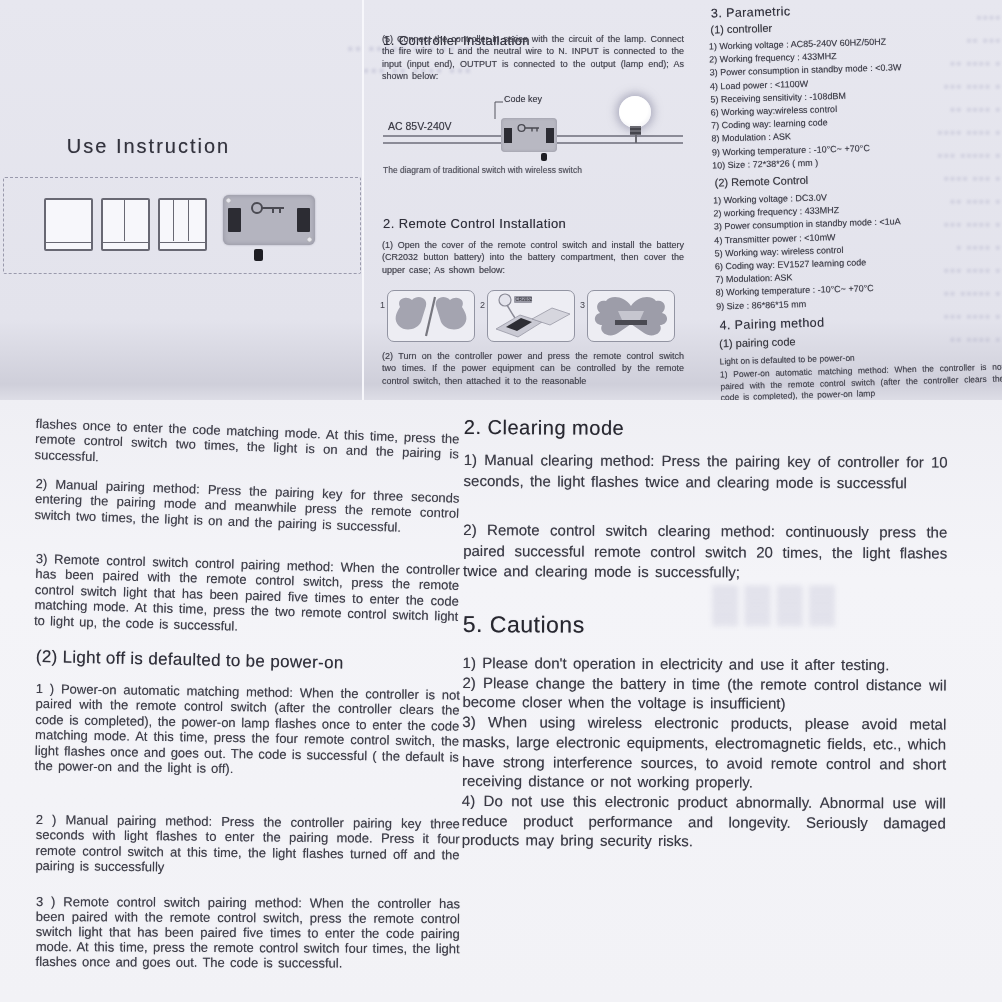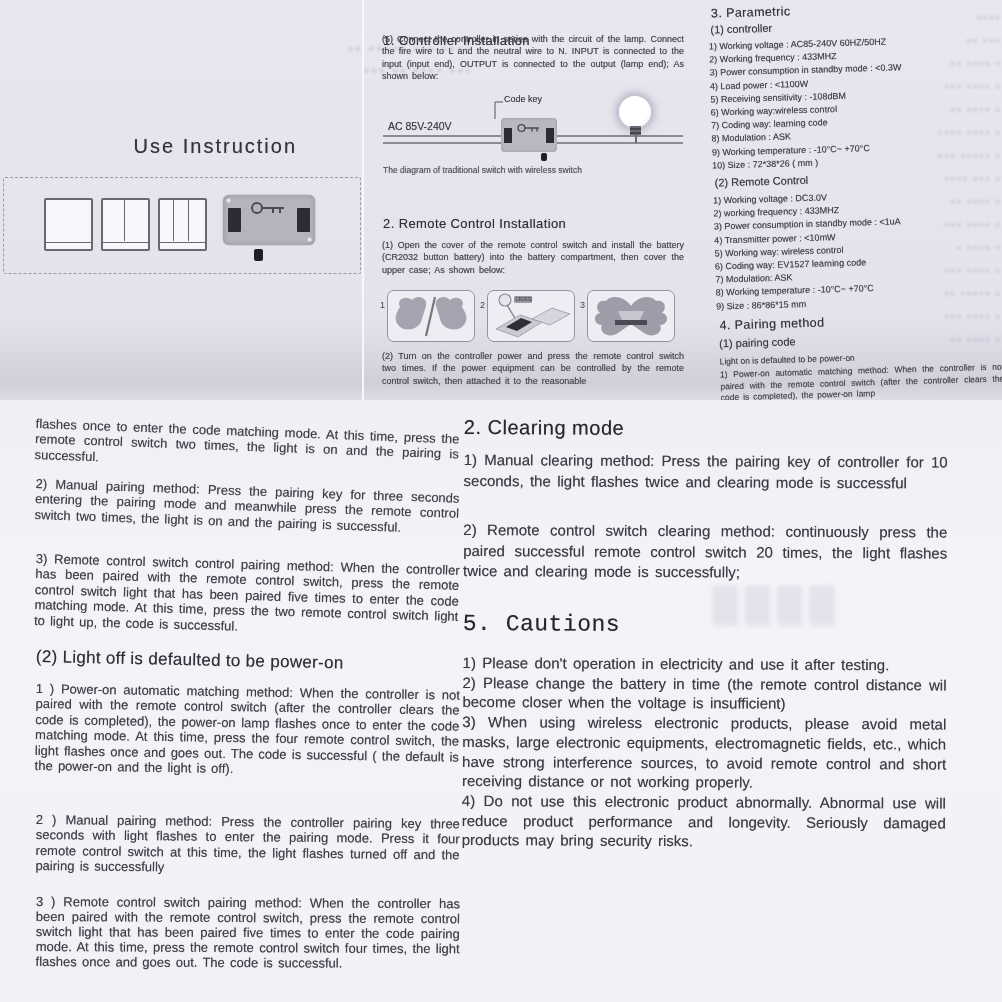--- a/index.html
+++ b/index.html
@@ -9,21 +9,21 @@
   .photo-top{position:absolute;left:0;top:0;width:1002px;height:400px;overflow:hidden;
     background:linear-gradient(180deg,#e7e7ef 0%,#e3e3ec 80%,#cfcfda 96%,#dddde6 100%);}
   .photo-bottom{position:absolute;left:0;top:400px;width:1002px;height:602px;overflow:hidden;
     background:linear-gradient(180deg,#efeff4 0%,#f4f4f8 30%,#f2f2f6 100%);}
   .ink{color:#45454f;}
   .soft{text-shadow:0 0 .7px rgba(70,70,85,.6);}
   .h-top{color:#2f2f3a;letter-spacing:.4px;}
   .jt{text-align:justify;word-spacing:1.6px;}
   .divider-line{position:absolute;left:362px;top:0;width:2px;height:400px;background:#f7f7fb;}
   
-  .use-title{position:absolute;left:0;top:135px;width:297px;text-align:right;
+  .use-title{position:absolute;left:0;top:135px;width:297px;text-align:center;
     font-size:20px;color:#33333d;letter-spacing:2px;}
   .sw-box{position:absolute;left:3px;top:177px;width:356px;height:95px;
     border:1px dashed #9a9aac;border-radius:2px;}
   .wallswitch{position:absolute;top:20px;width:45px;height:49px;background:#f7f7fb;
     border:2px solid #686873;border-radius:2px;}
   .wallswitch .strip{position:absolute;left:0;right:0;bottom:6px;border-top:1.5px solid #686873;}
   .wallswitch .vdiv{position:absolute;top:0;bottom:8px;width:0;border-left:1.5px solid #686873;}
   .ctrl-big{position:absolute;left:219px;top:17px;width:92px;height:50px;background:#b4b4bf;
     border-radius:6px;box-shadow:inset 0 0 5px rgba(40,40,60,.25), 0 0 2px rgba(80,80,100,.4);}
   .ctrl-big .term{position:absolute;top:13px;width:13px;height:24px;background:#2c2c33;border-radius:1px;}
@@ -246,21 +246,21 @@
     <div class="pb-sub soft">(2) Light off is defaulted to be power-on</div>
     <div class="para jt soft r09" style="top:281px;">1 ) Power-on automatic matching method: When the controller is not paired with the remote control switch (after the controller clears the code is completed), the power-on lamp flashes once to enter the code matching mode. At this time, press the four remote control switch, the light flashes once and goes out. The code is successful ( the default is the power-on and the light is off).</div>
     <div class="para jt soft r06" style="top:412px;">2 ) Manual pairing method: Press the controller pairing key three seconds with light flashes to enter the pairing mode. Press it four remote control switch at this time, the light flashes turned off and the pairing is successfully</div>
     <div class="para jt soft r03" style="top:494px;line-height:15.1px;">3 ) Remote control switch pairing method: When the controller has been paired with the remote control switch, press the remote control switch light that has been paired five times to enter the code pairing mode. At this time, press the remote control switch four times, the light flashes once and goes out. The code is successful.</div>
   </div>
 
   <div class="pb-right">
     <div class="bh soft" style="top:16px;font-size:20px;text-align:center;">2. Clearing  mode</div>
     <div class="bp soft" style="top:50px;">1)  Manual  clearing  method:  Press  the  pairing  key  of  controller for  10  seconds,  the  light  flashes  twice  and  clearing  mode  is successful</div>
     <div class="bp soft" style="top:120px;">2)  Remote  control  switch  clearing  method:  continuously  press the  paired  successful  remote  control  switch  20  times,  the  light flashes  twice  and  clearing  mode  is  successfully;</div>
-    <div class="bh soft" style="top:211px;font-size:23px;font-family:Liberation Mono, monospace;">5.  Cautions</div>
+    <div class="bh soft" style="top:211px;font-size:23px;">5.  Cautions</div>
     <div class="bp soft" style="top:253px;line-height:19.7px;">
       <div class="caut-item">1) Please don't operation in electricity and use it after testing.</div>
       <div class="caut-item">2) Please change the battery in time (the remote control distance wil become closer when the voltage is insufficient)</div>
       <div class="caut-item">3) When using wireless electronic products, please avoid metal masks, large electronic equipments, electromagnetic fields, etc., which have strong interference sources, to avoid remote control and short receiving distance or not working properly.</div>
       <div class="caut-item">4) Do not use this electronic product abnormally. Abnormal use will reduce product performance and longevity. Seriously damaged products may bring security risks.</div>
     </div>
   </div>
 </div>
 
 </body></html>

